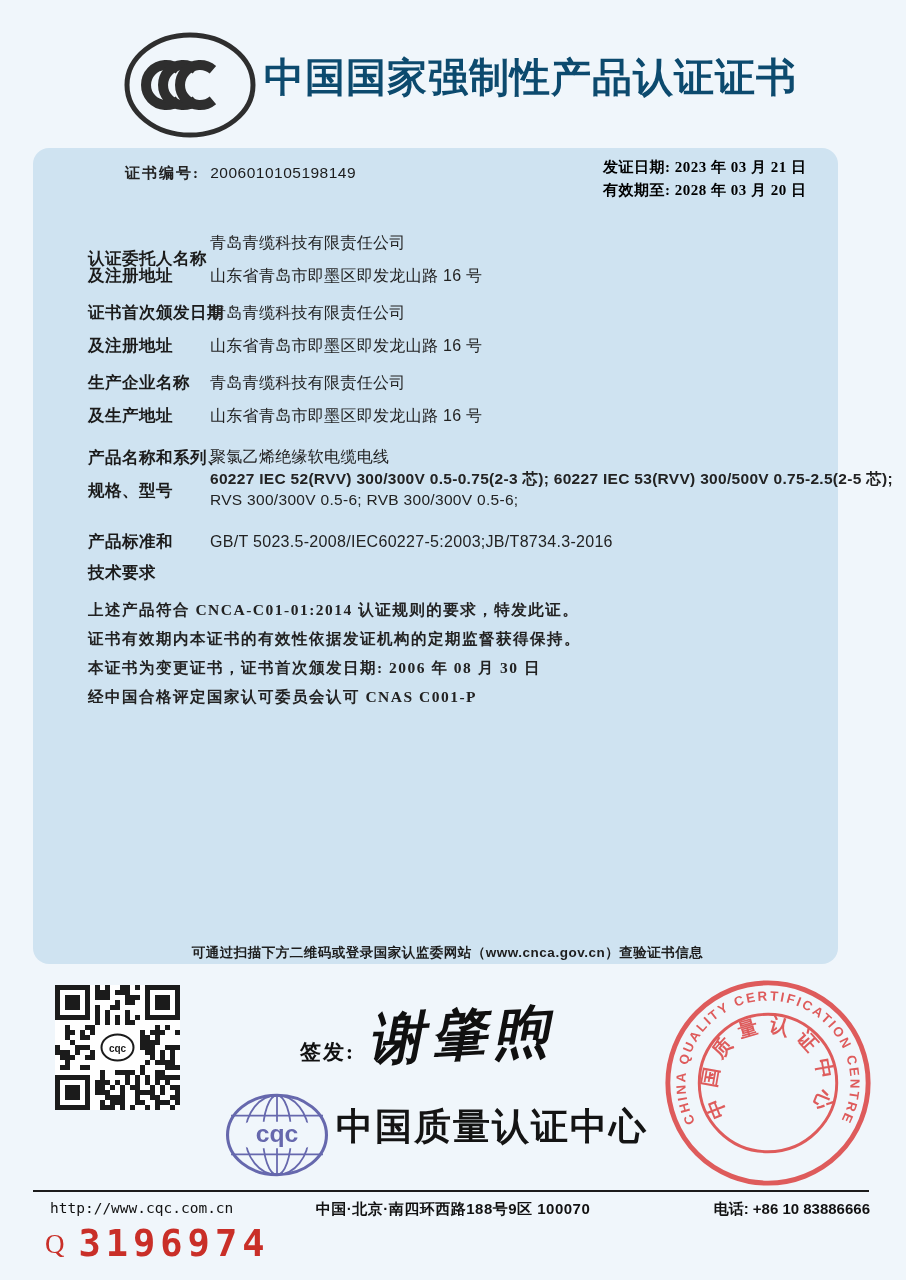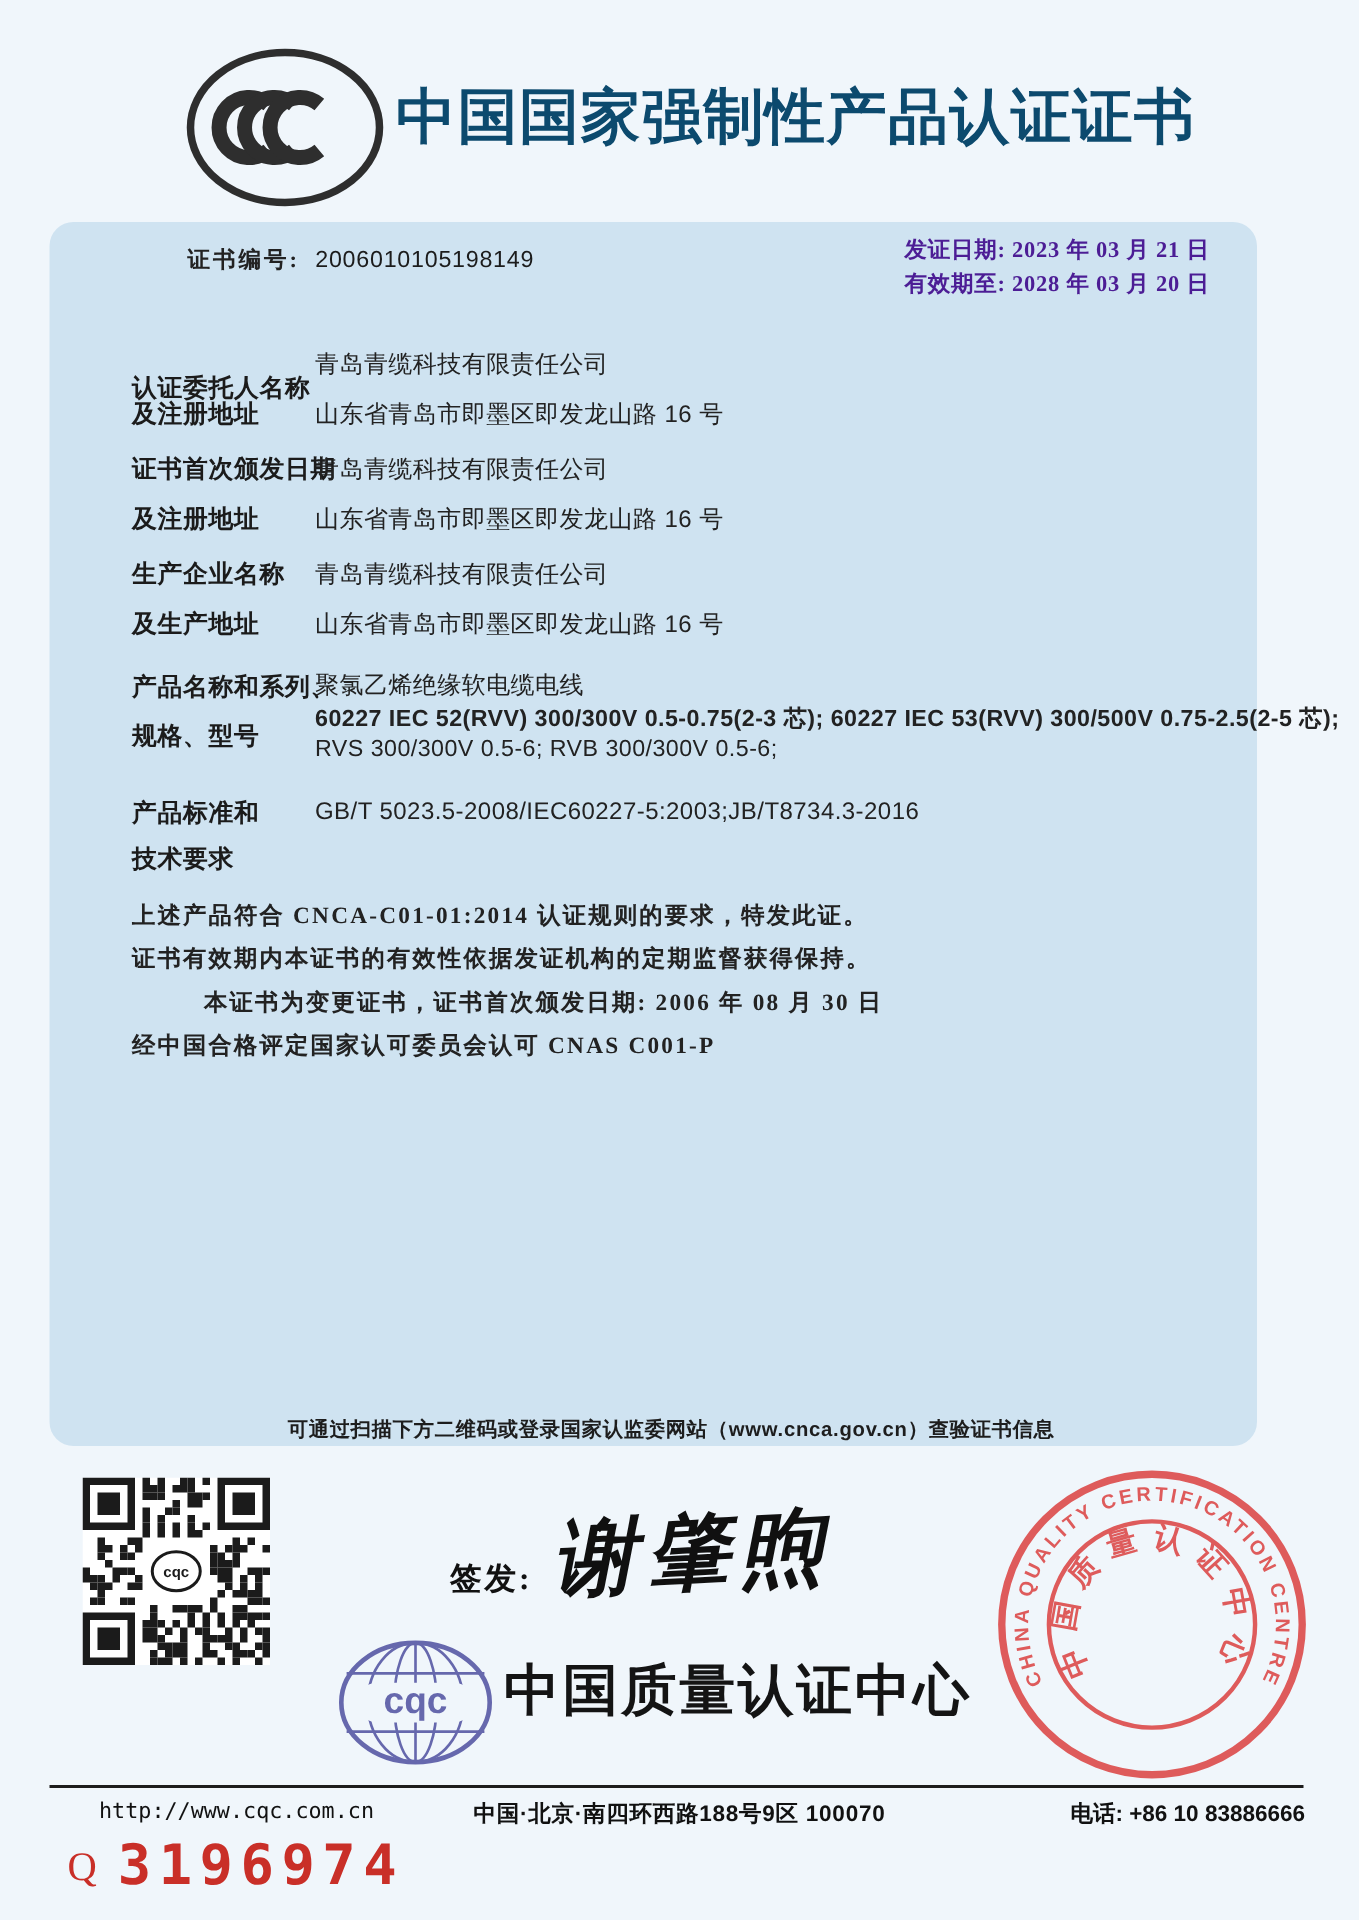--- a/index.html
+++ b/index.html
@@ -9,37 +9,37 @@
 
   
   .title{left:264px;top:50px;font-size:40px;font-weight:bold;color:#0c4a6e;letter-spacing:1px;white-space:nowrap;}
 
   
   .panel{left:33px;top:148px;width:805px;height:816px;background:#cfe3f1;border-radius:16px;}
 
   .cert-line{left:92px;top:16px;font-size:15px;white-space:nowrap;}
   .lbl-serif{font-family:"Liberation Serif","DejaVu Serif",serif;font-weight:bold;letter-spacing:2px;color:#222;}
   .cert-line .num{font-size:15.5px;letter-spacing:0.5px;color:#1c1c1c;margin-left:6px;}
-  .dates{left:570px;top:8px;font-family:"Liberation Serif","DejaVu Serif",serif;font-size:15px;font-weight:bold;color:#4c1d95;line-height:23px;white-space:nowrap;letter-spacing:0.5px;}
+  .dates{left:570px;top:8px;font-family:"Liberation Serif","DejaVu Serif",serif;font-size:15px;font-weight:bold;color:#000000;line-height:23px;white-space:nowrap;letter-spacing:0.5px;}
 
   .flabel{left:55px;font-size:16.5px;font-weight:bold;color:#1b1b1b;white-space:nowrap;letter-spacing:0.5px;}
   .fvalue{left:177px;font-size:16px;color:#222;white-space:nowrap;letter-spacing:0.3px;}
 
   .stmt{left:55px;font-family:"Liberation Serif","DejaVu Serif",serif;font-size:15.5px;font-weight:bold;color:#222;letter-spacing:1.5px;white-space:nowrap;}
 
   .note{left:0;top:796px;width:829px;text-align:center;font-size:13.5px;font-weight:bold;color:#1d1d1d;letter-spacing:0.5px;}
 
   
   .sign-label{left:300px;top:1038px;font-size:21px;font-weight:bold;font-family:"Liberation Serif","DejaVu Serif",serif;color:#111;letter-spacing:2px;}
   .signature{left:368px;top:998px;font-size:56px;font-family:"DejaVu Serif","Liberation Serif",serif;font-style:italic;font-weight:bold;color:#101010;transform:rotate(-3deg);letter-spacing:6px;white-space:nowrap;}
   .cqc-text{left:336px;top:1102px;font-size:37px;font-weight:bold;color:#141414;letter-spacing:2px;white-space:nowrap;}
 
   
   .footer-line{left:33px;top:1190px;width:836px;border-top:2.5px solid #1c1c1c;}
-  .f-url{left:50px;top:1200px;font-family:"DejaVu Sans Mono","Liberation Mono",monospace;font-size:14.5px;color:#111;margin-left:16px;}
+  .f-url{left:50px;top:1200px;font-family:"DejaVu Sans Mono","Liberation Mono",monospace;font-size:14.5px;color:#111;}
   .f-addr{left:0;top:1200px;width:906px;text-align:center;font-size:15px;font-weight:bold;color:#111;letter-spacing:0.5px;}
   .f-phone{right:36px;top:1200px;font-size:15px;font-weight:bold;color:#111;}
   .serial{left:45px;top:1222px;white-space:nowrap;}
   .serial .q{font-family:"Liberation Serif","DejaVu Serif",serif;font-size:27px;vertical-align:3px;margin-right:14px;}
   .serial .digits{font-family:"DejaVu Sans Mono","Liberation Mono",monospace;font-size:37px;font-weight:bold;letter-spacing:5px;}
 </style>
 </head>
 <body>
 
 <div class="page">
@@ -85,21 +85,21 @@
     <div class="abs fvalue" style="top:299px;">聚氯乙烯绝缘软电缆电线</div>
     <div class="abs fvalue" style="top:321px;font-size:15.5px;font-weight:bold;">60227 IEC 52(RVV) 300/300V 0.5-0.75(2-3 芯); 60227 IEC 53(RVV) 300/500V 0.75-2.5(2-5 芯);</div>
     <div class="abs fvalue" style="top:343px;font-size:15.5px;">RVS 300/300V 0.5-6; RVB 300/300V 0.5-6;</div>
 
     <div class="abs flabel" style="top:383px;">产品标准和</div>
     <div class="abs flabel" style="top:414px;">技术要求</div>
     <div class="abs fvalue" style="top:385px;">GB/T 5023.5-2008/IEC60227-5:2003;JB/T8734.3-2016</div>
 
     <div class="abs stmt" style="top:452px;">上述产品符合 CNCA-C01-01:2014 认证规则的要求，特发此证。</div>
     <div class="abs stmt" style="top:481px;">证书有效期内本证书的有效性依据发证机构的定期监督获得保持。</div>
-    <div class="abs stmt" style="top:510px;margin-left:48px;">本证书为变更证书，证书首次颁发日期: 2006 年 08 月 30 日</div>
+    <div class="abs stmt" style="top:510px;">本证书为变更证书，证书首次颁发日期: 2006 年 08 月 30 日</div>
     <div class="abs stmt" style="top:539px;">经中国合格评定国家认可委员会认可 CNAS C001-P</div>
 
     <div class="abs note">可通过扫描下方二维码或登录国家认监委网站（www.cnca.gov.cn）查验证书信息</div>
   </div>
 
   <div class="abs" style="left:55px;top:985px;width:125px;height:125px;">
     <svg id="qr" width="125" height="125" viewBox="0 0 125 125">
         <rect x="0" y="0" width="125" height="125" fill="#ffffff"></rect>
         <rect x="0" y="60" width="5" height="5" fill="#1b1b1b"></rect>
         <rect x="0" y="65" width="5" height="5" fill="#1b1b1b"></rect>

